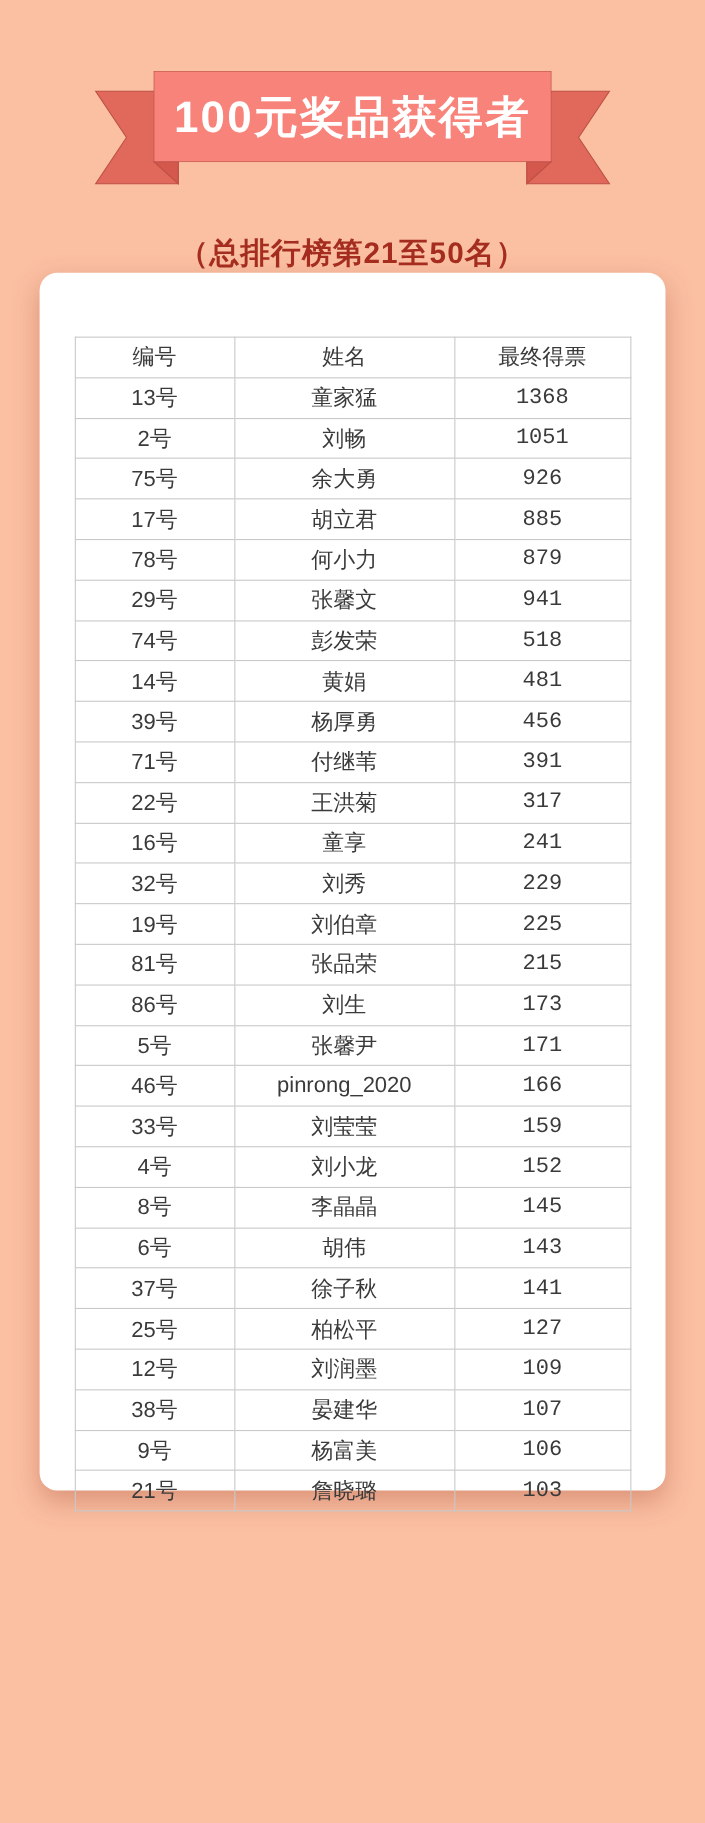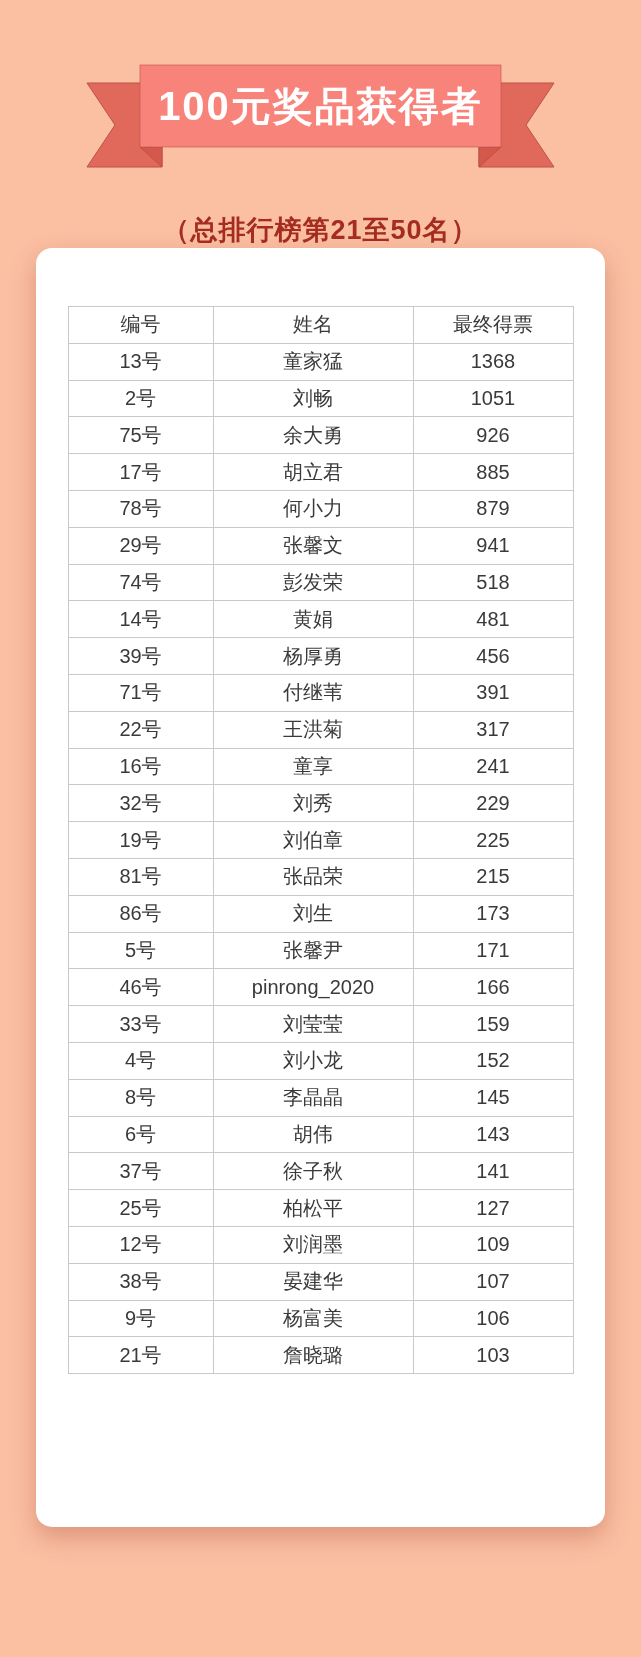--- a/index.html
+++ b/index.html
@@ -50,21 +50,21 @@
     text-align: center;
     color: var(--subtitle-text);
     font-size: 27px;
     font-weight: bold;
     letter-spacing: 1px;
     margin-top: 36px;
   }
   .card {
     position: absolute;
     left: 36px; top: 248px;
-    width: 569px; height: 1279px;
+    width: 569px; height: 1107px;
     background: var(--card-bg);
     border-radius: 16px;
     box-shadow: 0 10px 24px rgba(160, 70, 45, 0.35);
   }
   table.ranking {
     width: 505px;
     margin: 58px auto 0 auto;
     border-collapse: collapse;
     table-layout: fixed;
   }
@@ -75,21 +75,21 @@
     vertical-align: middle;
     font-size: 20px;
     font-weight: normal;
     color: var(--table-text);
     padding: 0;
     overflow: hidden;
     white-space: nowrap;
   }
   table.ranking .col0 { width: 145px; }
   table.ranking .col1 { width: 200px; }
-  table.ranking .col2 { width: 160px; }
+  table.ranking .col2 { width: 160px; font-family: Liberation Mono, monospace; }
 </style>
 </head>
 <body>
 
 <div class="page">
 
   <svg class="ribbon-svg" viewBox="0 0 641 200" xmlns="http://www.w3.org/2000/svg">
 
     <polygon points="87,83 162,83 162,167 87,167 115,125" style="fill:var(--ribbon-dark); stroke:var(--ribbon-stroke); stroke-width:1"></polygon>
 

